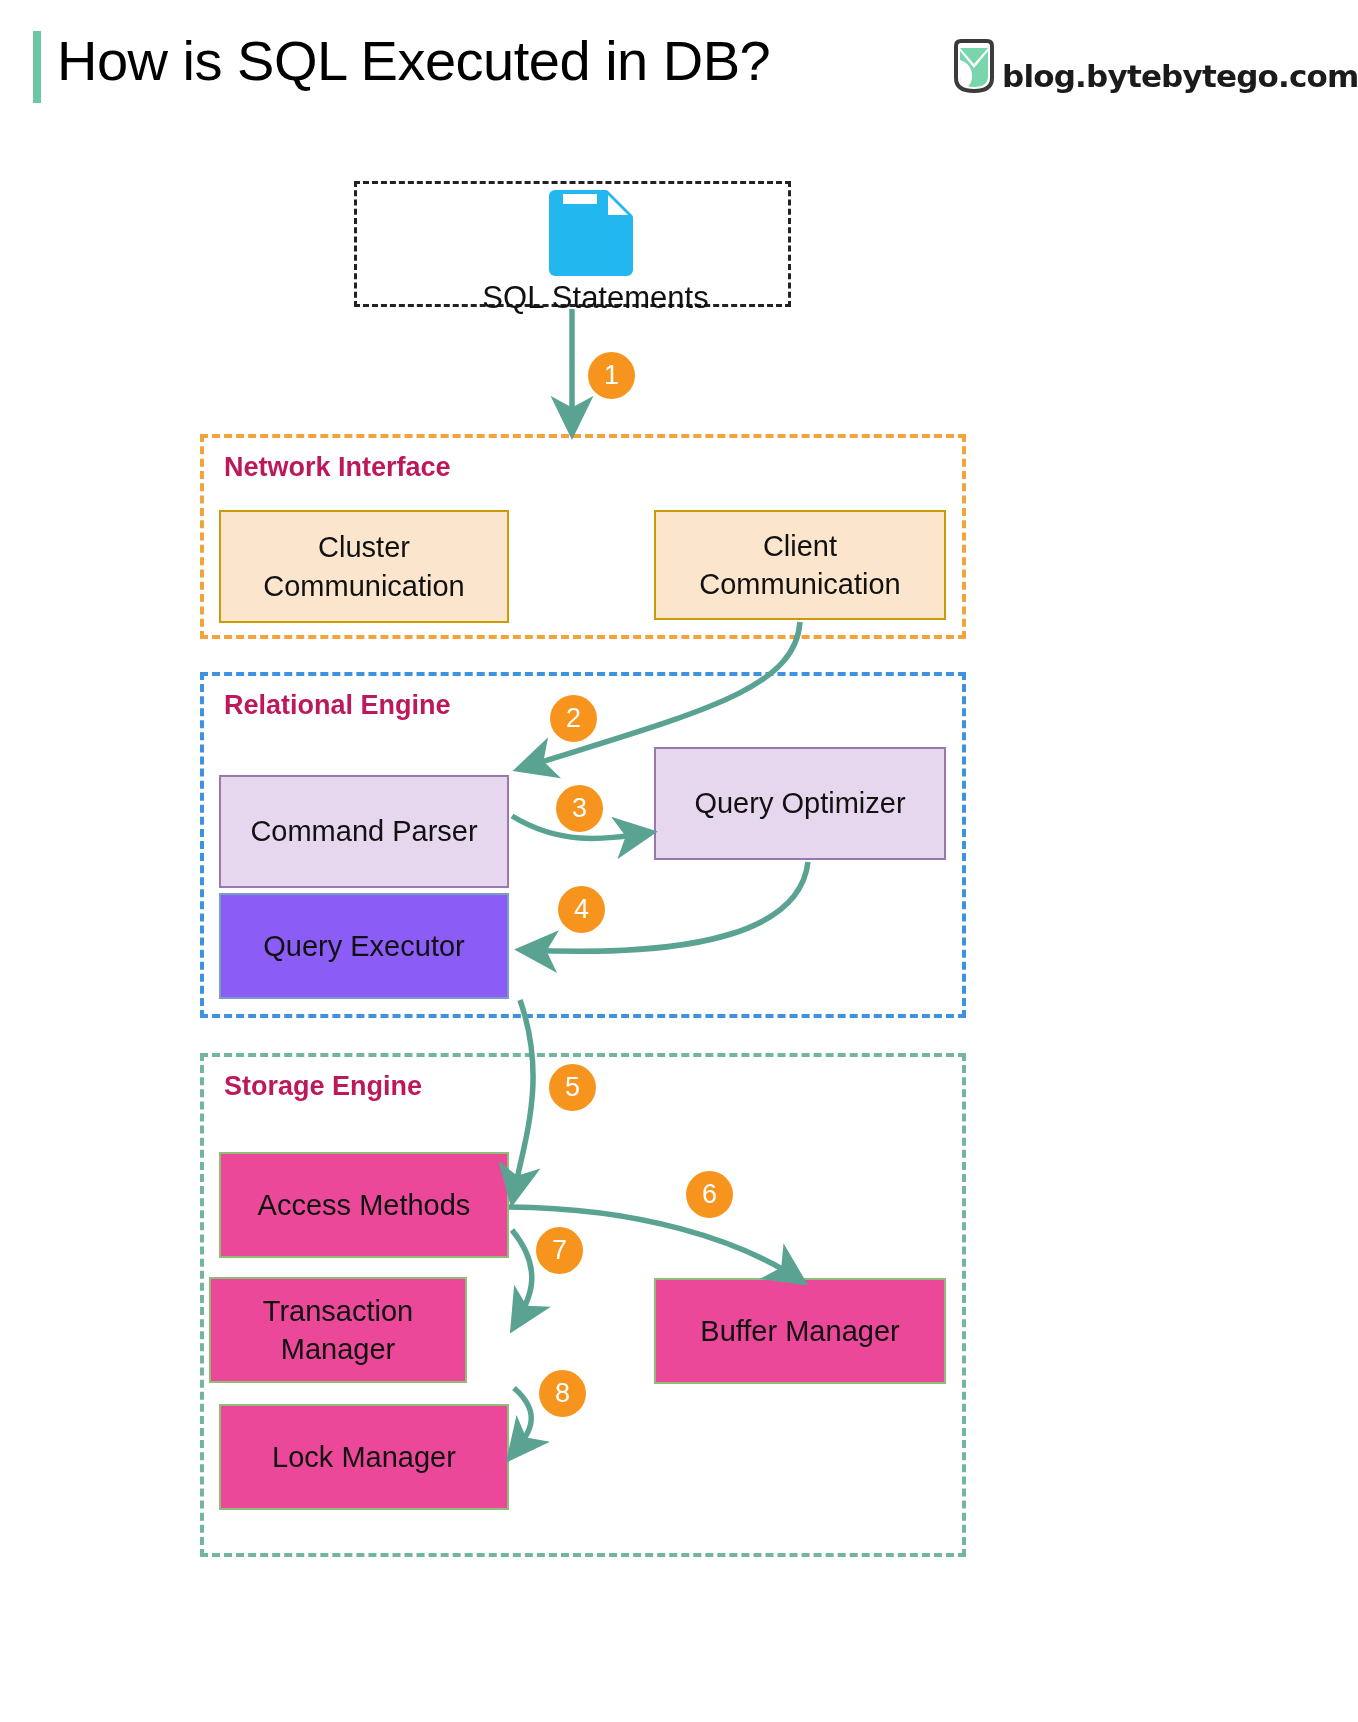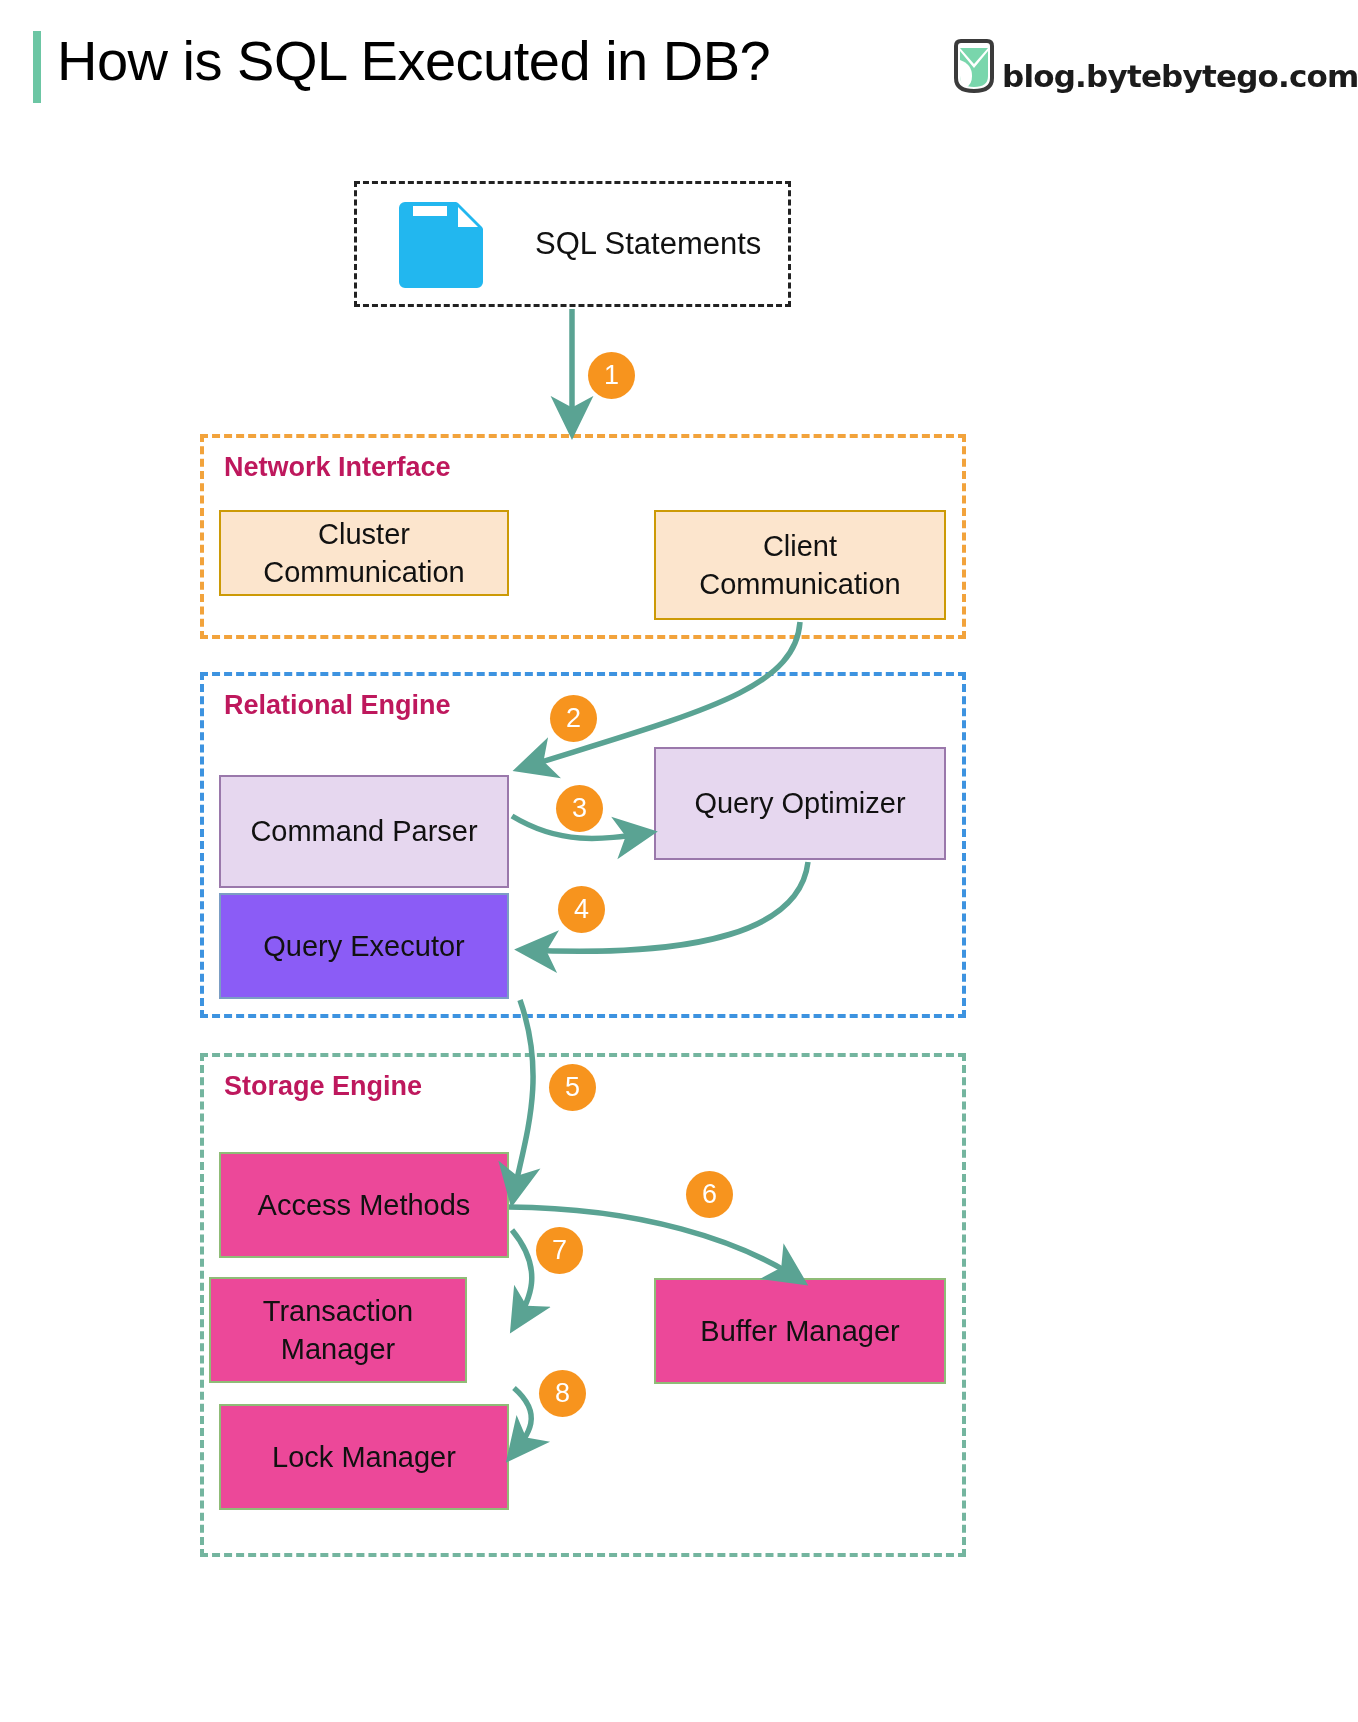--- a/index.html
+++ b/index.html
@@ -156,21 +156,21 @@
     <svg id="brand-logo" viewBox="0 0 44 56">
       <path d="M4 8 Q4 3 9 3 L35 3 Q40 3 40 8 L40 40 Q40 53 22 53 Q4 53 4 40 Z" fill="#ffffff" stroke="#3b3b3b" stroke-width="4"></path>
       <path d="M8 10 L36 10 L36 38 Q36 49 22 49 Q8 49 8 38 Z" fill="#79d6ac"></path>
       <path d="M8 10 L22 26 L36 10 L36 13 L22 30 L8 13 Z" fill="#ffffff"></path>
       <path d="M8 22 Q20 26 20 38 Q20 47 14 49 Q8 46 8 38 Z" fill="#ffffff"></path>
     </svg>
     <div id="brand-text">blog.bytebytego.com</div>
   </div>
 </div>
 
-<div id="sql-box" class="abs" style="left:354px; top:181px; width:437px; height:126px;">
+<div id="sql-box" class="abs" style="left:354px; top:181px; width:437px; height:126px;flex-direction:column;">
   <svg id="sql-icon" viewBox="0 0 96 96">
     <path d="M10 10 h52 l24 24 v52 h-76 z" fill="#ffffff"></path>
     <path d="M12 6 h50 a4 4 0 0 1 3 1 l24 24 a4 4 0 0 1 1 3 v52 a6 6 0 0 1 -6 6 h-72 a6 6 0 0 1 -6 -6 v-74 a6 6 0 0 1 6 -6 z
              M62 18 v16 h16 z
              M20 20 h34 v-10 h-34 z" fill="#22b7ef"></path>
     <rect x="26" y="44" width="44" height="8" fill="#22b7ef"></rect>
     <rect x="26" y="58" width="44" height="8" fill="#22b7ef"></rect>
     <rect x="26" y="72" width="44" height="8" fill="#22b7ef"></rect>
     <path d="M63 9 L87 33 L63 33 Z" fill="#ffffff"></path>
     <path d="M62 8 L62 34 L88 34 L88 31 L65 31 L65 8 Z" fill="#22b7ef"></path>
@@ -209,21 +209,21 @@
 <div class="step" style="left:556px; top:785px;">3</div>
 <div class="step" style="left:558px; top:886px;">4</div>
 <div class="step" style="left:549px; top:1064px;">5</div>
 <div class="step" style="left:686px; top:1171px;">6</div>
 <div class="step" style="left:536px; top:1227px;">7</div>
 <div class="step" style="left:539px; top:1370px;">8</div>
 
 <div id="zone-network" class="zone" style="left:200px; top:434px; width:766px; height:205px;">
   <div class="zone-title">Network Interface</div>
 </div>
-<div class="node node-orange" style="left:219px; top:510px; width:290px; height:86px;">Cluster
+<div class="node node-orange" style="left:219px; top:510px; width:290px; height:113px;">Cluster
 Communication</div>
 <div class="node node-orange" style="left:654px; top:510px; width:292px; height:110px;">Client
 Communication</div>
 
 <div id="zone-relational" class="zone" style="left:200px; top:672px; width:766px; height:346px;">
   <div class="zone-title">Relational Engine</div>
 </div>
 <div class="node node-purple" style="left:219px; top:747px; width:290px; height:113px;margin-top:28px;">Command Parser</div>
 <div class="node node-purple" style="left:654px; top:747px; width:292px; height:113px;">Query Optimizer</div>
 <div class="node node-blue" style="left:219px; top:893px; width:290px; height:106px;">Query Executor</div>

